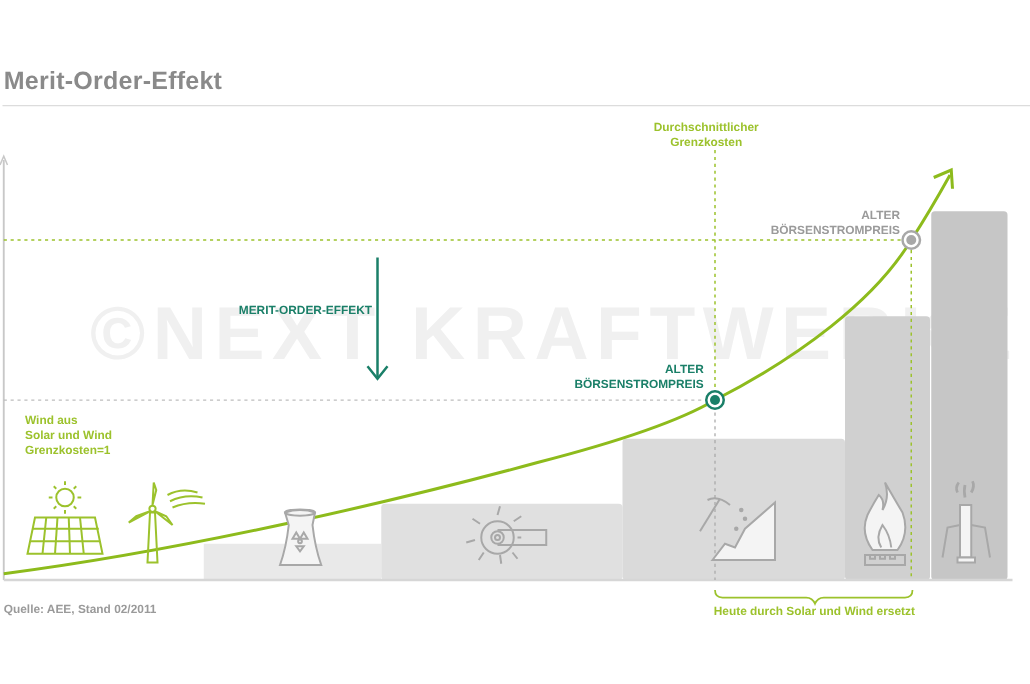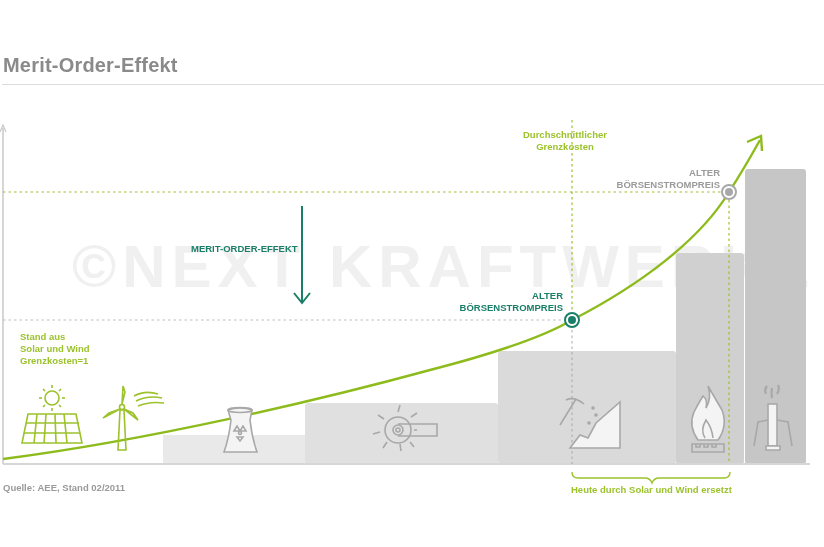--- a/index.html
+++ b/index.html
@@ -149,38 +149,38 @@
   <g stroke="#a8a8a8" stroke-width="1.6" fill="#f4f4f4">
     <rect x="768" y="404" width="9" height="42"></rect>
     <path d="M766 446 L780 446 L780 450 L766 450 Z"></path>
     <path d="M768 420 L758 422 L754 446 M777 420 L788 422 L792 446" fill="none"></path>
     <path d="M772 398 Q771 392 772 388 M766 394 Q764 390 767 386 M777 394 Q780 389 778 385" fill="none" stroke-width="2.2"></path>
   </g>
 
   <path d="M572 472 Q572 478 578 478 L645 478 Q650 478 652 483 Q654 478 659 478 L724 478 Q730 478 730 472" fill="none" stroke="#9cc22c" stroke-width="1.4"></path>
 </svg>
 
-<div class="lbl lbl-lime center" style="left:523px; top:97px;margin-top:32px;">
+<div class="lbl lbl-lime center" style="left:523px; top:97px;">
   <div>Durchschnittlicher</div>
   <div>Grenzkosten</div>
 </div>
 
 <div class="lbl lbl-grey right" style="right:104px; top:167px;">
   <div>ALTER</div>
   <div>BÖRSENSTROMPREIS</div>
 </div>
 
 <div class="lbl lbl-teal right" style="right:261px; top:290px;">
   <div>ALTER</div>
   <div>BÖRSENSTROMPREIS</div>
 </div>
 
 <div class="lbl lbl-teal" style="left:191px; top:243px;">MERIT-ORDER-EFFEKT</div>
 
 <div class="lbl lbl-lime" style="left:20px; top:331px;">
-  <div>Stand aus</div>
+  <div>Wind aus</div>
   <div>Solar und Wind</div>
   <div>Grenzkosten=1</div>
 </div>
 
 <div class="lbl lbl-lime" style="left:571px; top:484px;">Heute durch Solar und Wind ersetzt</div>
 
 <div class="source">Quelle: AEE, Stand 02/2011</div>
 
 </body></html>

